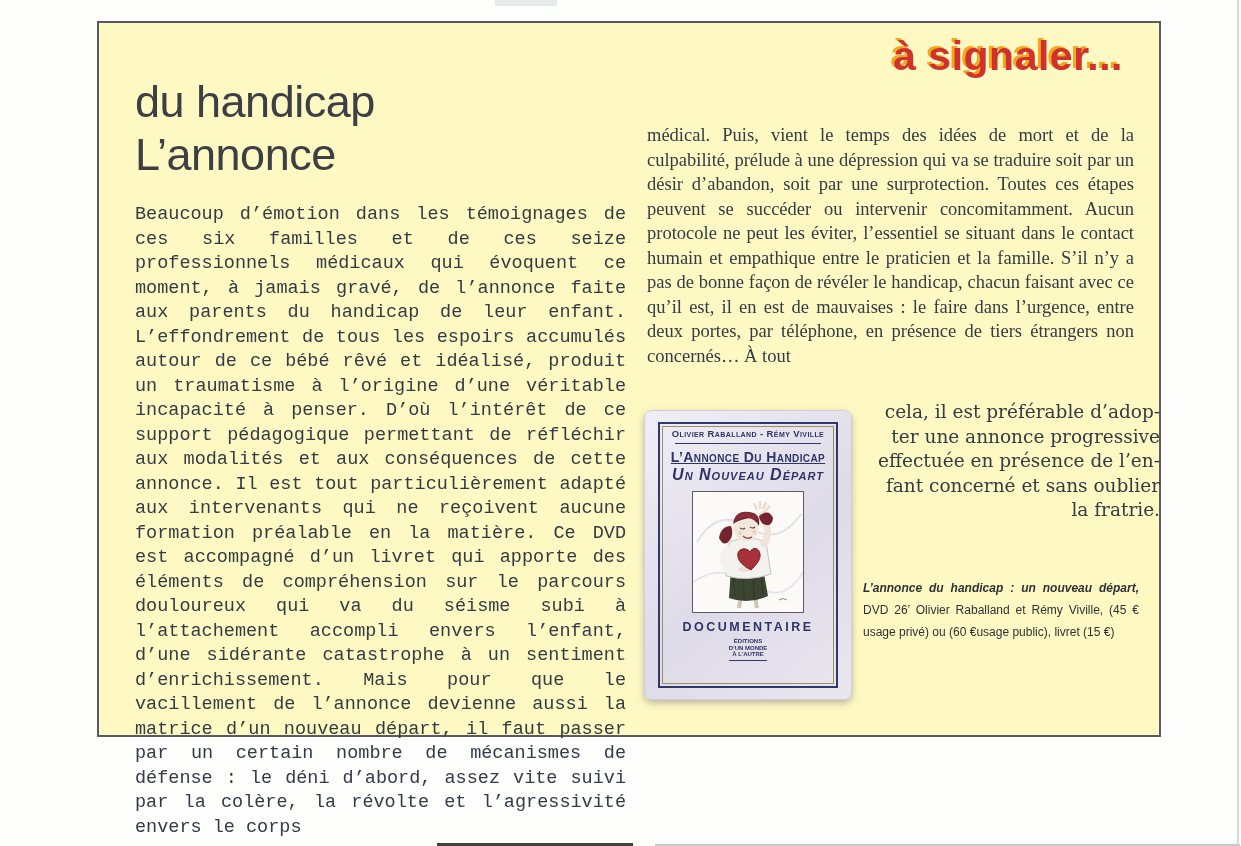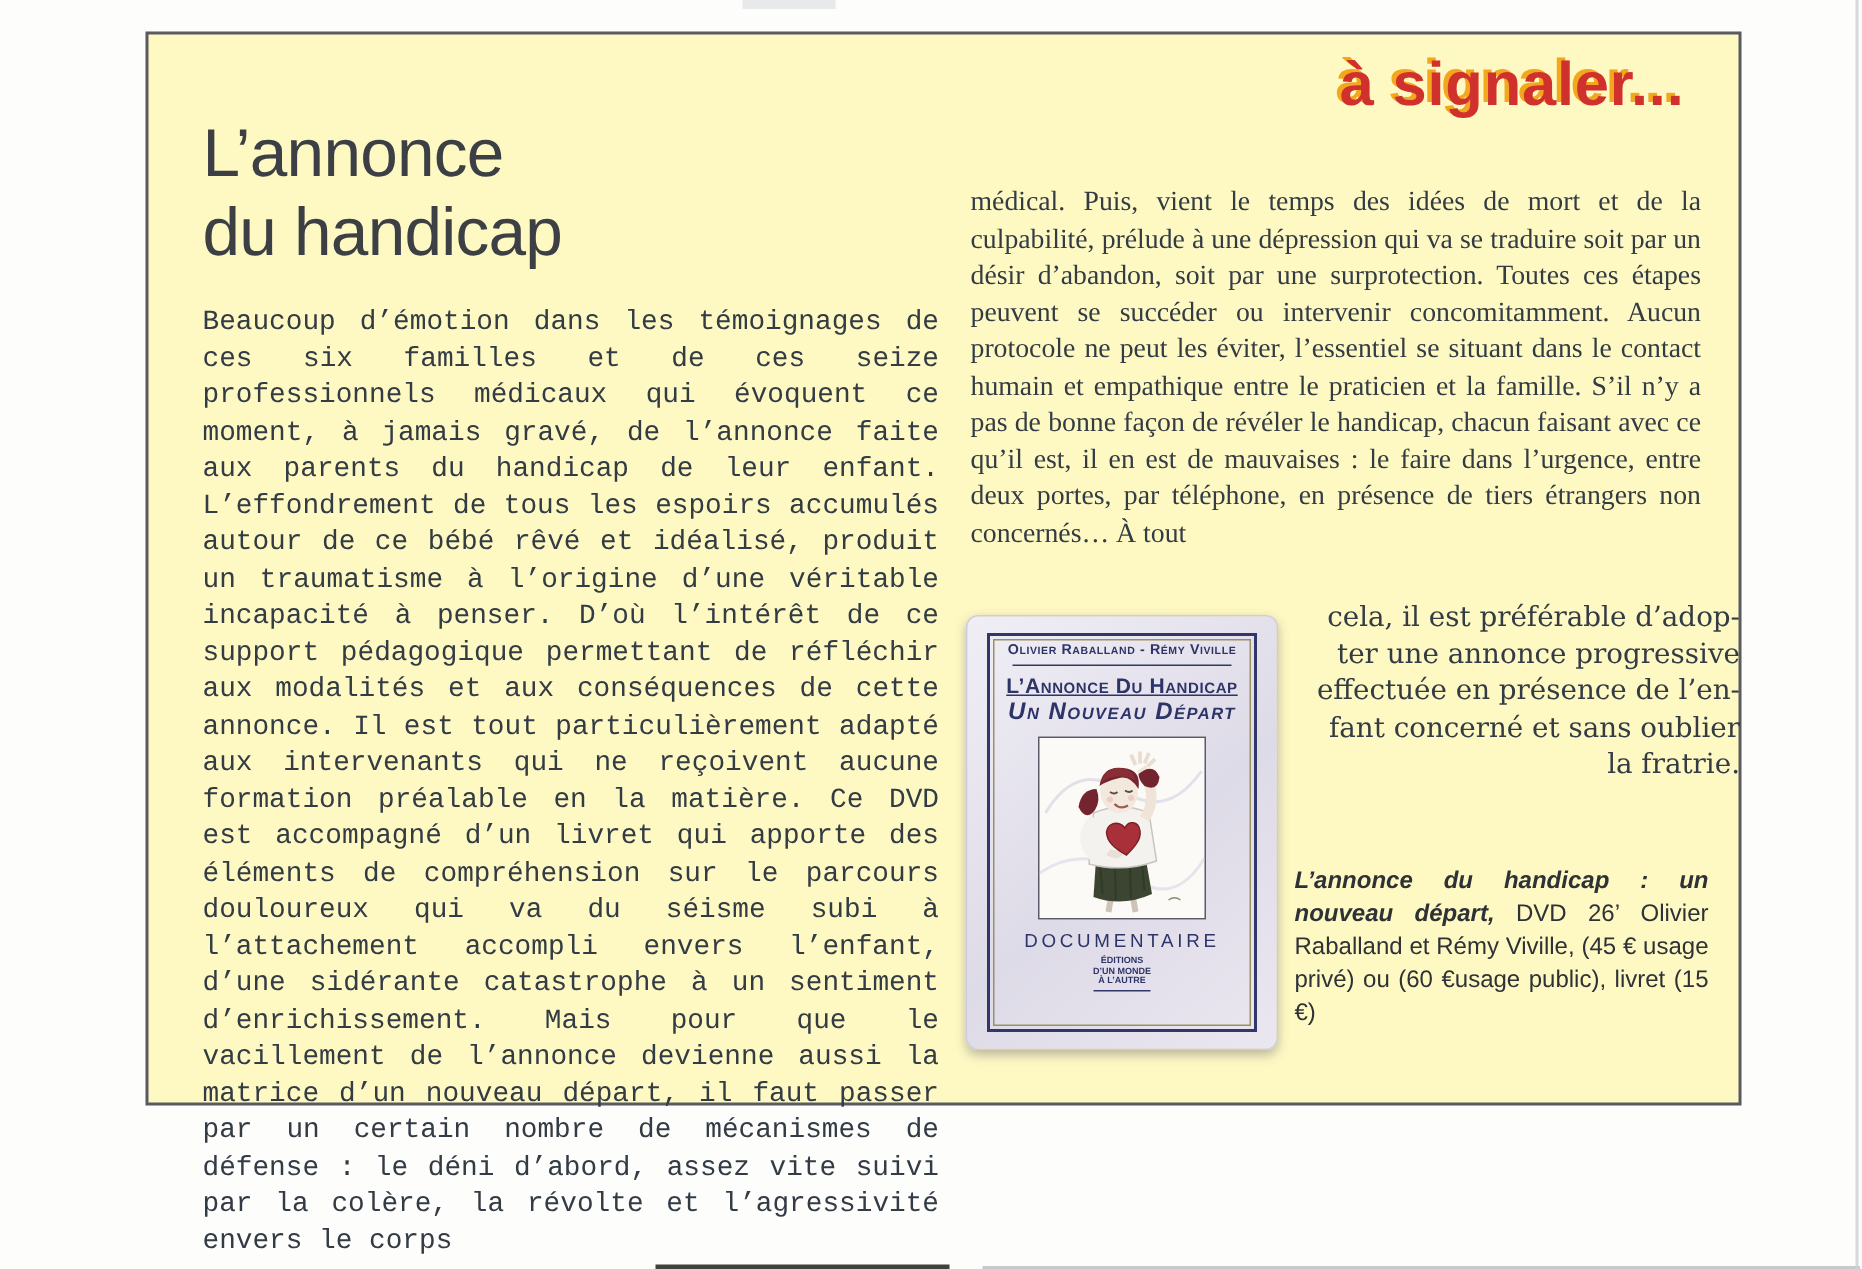--- a/index.html
+++ b/index.html
@@ -79,33 +79,33 @@
   .dvd-subtitle{
     font-size:16px;font-weight:700;font-style:italic;
     font-variant:small-caps;letter-spacing:1px;margin-top:1px;
   }
   .dvd-art{
     width:112px;height:122px;margin-top:7px;
     background:#fbfaf7;border:1px solid #5a5a6a;
     box-sizing:border-box;overflow:hidden;
   }
   .dvd-label{
-    font-size:12.5px;font-weight:400;letter-spacing:2.5px;
+    font-size:12.5px;font-weight:700;letter-spacing:2.5px;
     margin-top:7px;white-space:nowrap;
   }
   .dvd-pub{
     font-size:6px;font-weight:700;line-height:6.5px;
     white-space:pre-line;text-align:center;margin-top:4px;
     border-bottom:1px solid #31376a;padding-bottom:2px;
   }
 
   
   .caption{
     position:absolute;left:764px;top:554px;width:276px;
-    font-size:16px;line-height:22px;color:#2e3237;
+    font-size:12px;line-height:22px;color:#2e3237;
   }
   .caption p{margin:0;}
   .cap-main{text-align:justify;}
   .cap-title{font-weight:700;font-style:italic;}
   .cap-lines{white-space:pre-line;}
 
   
   .footer{
     position:absolute;top:772px;right:79px;
     display:flex;align-items:baseline;color:#2c313a;
@@ -124,22 +124,22 @@
 </head>
 <body>
 
 <div class="page">
 
   <div class="panel">
 
     <div class="signal">à signaler...</div>
 
     <h1 class="article-title" style="margin:0;">
+      <span>du handicap</span>
       <span>L’annonce</span>
-      <span>du handicap</span>
     </h1>
 
     <div class="body-text col-left">Beaucoup d’émotion dans les témoignages de ces six familles et de ces seize professionnels médicaux qui évoquent ce moment, à jamais gravé, de l’annonce faite aux parents du handicap de leur enfant. L’effondrement de tous les espoirs accumulés autour de ce bébé rêvé et idéalisé, produit un traumatisme à l’origine d’une véritable incapacité à penser. D’où l’intérêt de ce support pédagogique permettant de réfléchir aux modalités et aux conséquences de cette annonce. Il est tout particulièrement adapté aux intervenants qui ne reçoivent aucune formation préalable en la matière. Ce DVD est accompagné d’un livret qui apporte des éléments de compréhension sur le parcours douloureux qui va du séisme subi à l’attachement accompli envers l’enfant, d’une sidérante catastrophe à un sentiment d’enrichissement. Mais pour que le vacillement de l’annonce devienne aussi la matrice d’un nouveau départ, il faut passer par un certain nombre de mécanismes de défense : le déni d’abord, assez vite suivi par la colère, la révolte et l’agressivité envers le corps</div>
 
     <div class="body-text col-right-1">médical. Puis, vient le temps des idées de mort et de la culpabilité, prélude à une dépression qui va se traduire soit par un désir d’abandon, soit par une surprotection. Toutes ces étapes peuvent se succéder ou intervenir concomitamment. Aucun protocole ne peut les éviter, l’essentiel se situant dans le contact humain et empathique entre le praticien et la famille. S’il n’y a pas de bonne façon de révéler le handicap, chacun faisant avec ce qu’il est, il en est de mauvaises : le faire dans l’urgence, entre deux portes, par téléphone, en présence de tiers étrangers non concernés… À tout</div>
 
     <div class="dvd">
       <div class="dvd-frame">
         <div class="dvd-frame-inner">
           <div class="dvd-authors">Olivier Raballand - Rémy Viville</div>

